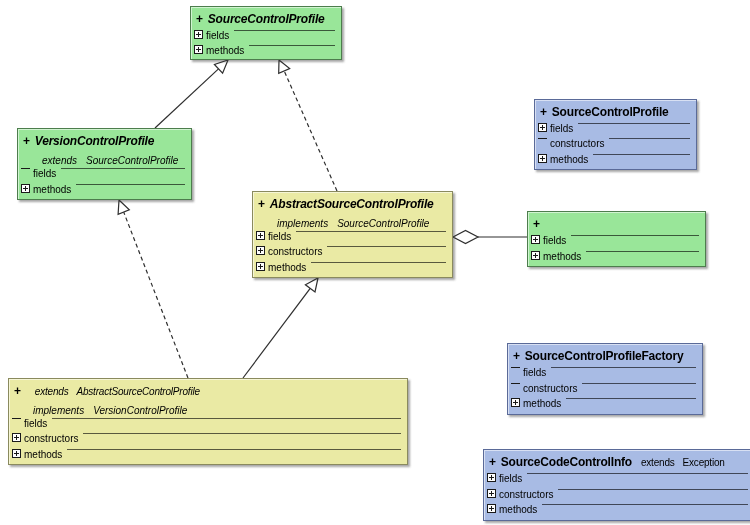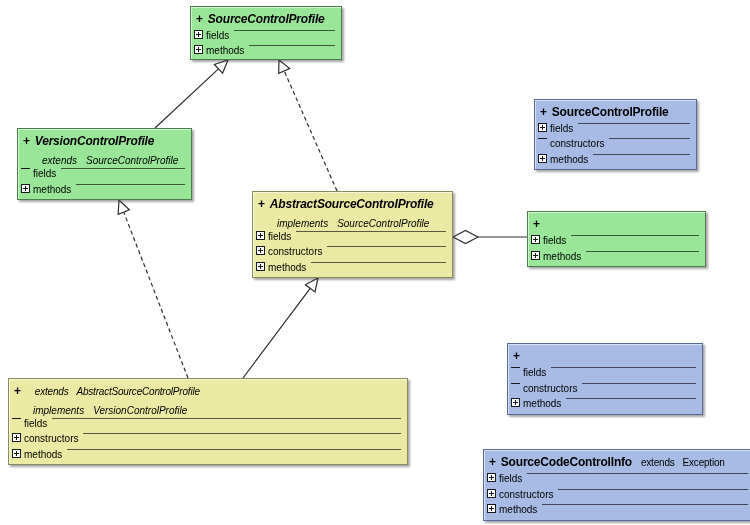--- a/index.html
+++ b/index.html
@@ -216,20 +216,21 @@
         </div>
         <div class="section-row">
           <span class="icon-plus"></span>
           <span class="sec-label">methods</span>
           <span class="sec-line"></span>
         </div>
       </div>
       <div class="uml-box class" style="left: 507px; top: 343px; width: 196px; height: 72px;">
         <div class="title-row">
           <span class="vis">+</span>
+          <span class="cls-name">SourceControlProfileFactory</span>
         </div>
         <div class="section-row">
           <span class="icon-dash"></span>
           <span class="sec-label">fields</span>
           <span class="sec-line"></span>
         </div>
         <div class="section-row">
           <span class="icon-dash"></span>
           <span class="sec-label">constructors</span>
           <span class="sec-line"></span>

